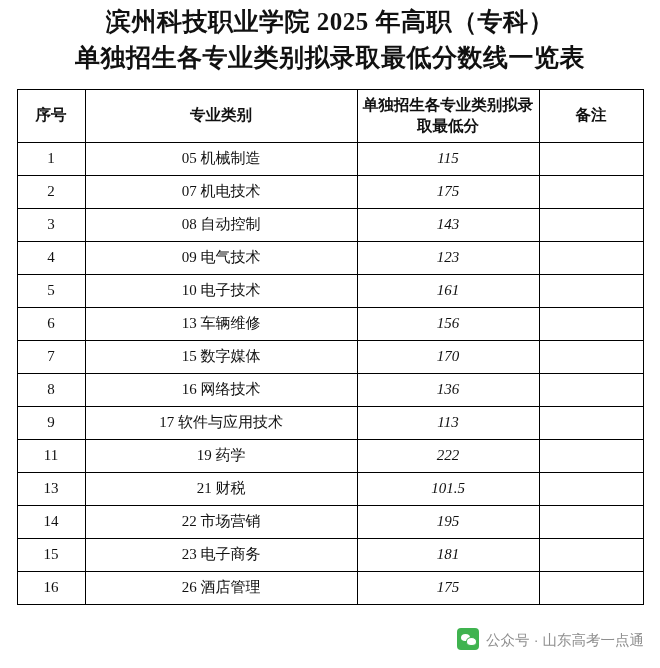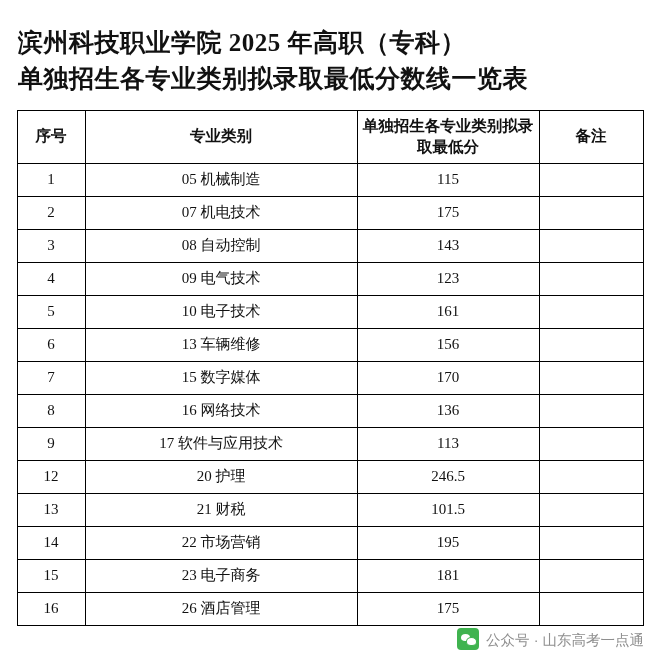--- a/index.html
+++ b/index.html
@@ -14,21 +14,22 @@
     font-family: "Liberation Serif", "DejaVu Serif", serif;
     color: #111111;
   }
   .page {
     position: relative;
     width: 660px;
     height: 668px;
     background: #ffffff;
   }
   .title-block {
-    padding: 25px 18px 6px 18px;
+    padding: 4px 18px 6px 18px;
+    text-align: center;
   }
   .title-line {
     font-size: 25px;
     font-weight: bold;
     letter-spacing: 0.5px;
     line-height: 1.45;
     white-space: nowrap;
   }
   table.score-table {
     border-collapse: collapse;
@@ -58,20 +59,21 @@
   col.c-score { width: 182px; }
   col.c-note  { width: 104px; }
   .idx {
     font-size: 13.5px;
   }
   .major {
     font-size: 15.5px;
   }
   .score {
     font-size: 14px;
+    font-style: italic;
   }
   .head-score {
     padding: 0 8px;
   }
   .watermark {
     position: absolute;
     right: 16px;
     bottom: 18px;
     display: flex;
     align-items: flex-end;
@@ -185,23 +187,23 @@
         <td class="score">136</td>
         <td></td>
       </tr>
       <tr>
         <td class="idx">9</td>
         <td class="major">17 软件与应用技术</td>
         <td class="score">113</td>
         <td></td>
       </tr>
       <tr>
-        <td class="idx">12</td>
-        <td class="major">20 护理</td>
-        <td class="score">246.5</td>
+        <td class="idx">11</td>
+        <td class="major">19 药学</td>
+        <td class="score">222</td>
         <td></td>
       </tr>
       <tr>
         <td class="idx">13</td>
         <td class="major">21 财税</td>
         <td class="score">101.5</td>
         <td></td>
       </tr>
       <tr>
         <td class="idx">14</td>

